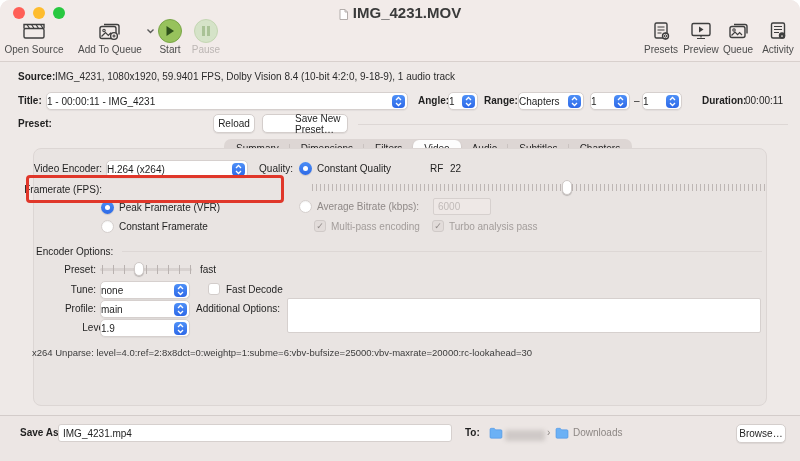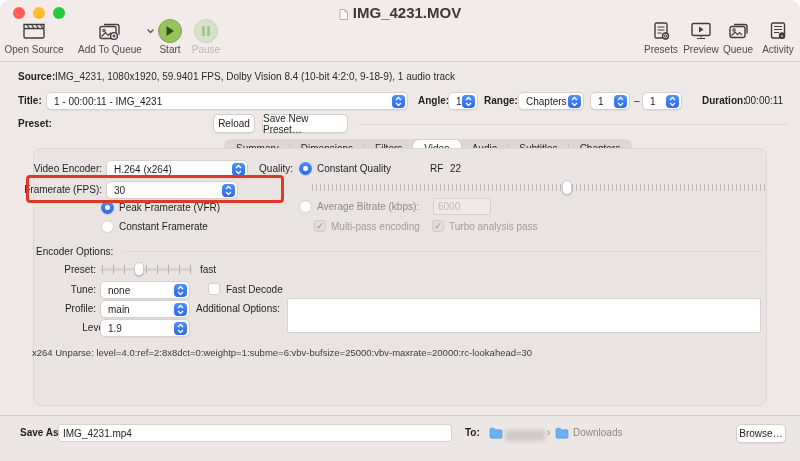--- a/index.html
+++ b/index.html
@@ -27,21 +27,21 @@
   .tb-btn.disabled { color:#bcb6b4; }
   .play-circle { width:24px; height:24px; border-radius:50%; background:#97c25c;
                  border:1px solid #7aa648; display:flex; align-items:center; justify-content:center; }
   .pause-circle { width:24px; height:24px; border-radius:50%; background:#d5e3c8;
                   border:1px solid #c4d6b3; display:flex; align-items:center; justify-content:center; }
 
   
   .dd { position:absolute; height:18px; background:#ffffff; border:1px solid #d6d0ce;
         border-radius:5px; box-shadow:0 1px 1px rgba(0,0,0,.05);
         display:flex; align-items:center; justify-content:space-between;
-        font-size:10px; padding-left:7px; color:#1f1f1f; }
+        font-size:10px; color:#1f1f1f; }
   .dd-step { width:13px; height:13px; margin-right:2px; border-radius:4px; flex:0 0 13px;
              background:linear-gradient(#4e90f7,#2d68e8);
              display:flex; align-items:center; justify-content:center; }
   .btn { position:absolute; height:19px; background:#ffffff; border:1px solid #d4cecc;
          border-radius:5px; box-shadow:0 1px 1px rgba(0,0,0,.07); font-size:10px;
          display:flex; align-items:center; justify-content:center; color:#1f1f1f; }
 
   
   .tabs { position:absolute; top:139px; left:224px; height:20px; background:#ddd6d4;
           border-radius:7px; display:flex; align-items:center; padding:1px; }
@@ -279,21 +279,21 @@
   <div class="dd" style="left:47px;top:115px;width:156px;margin-top:47px;">
     <span>Fast 1080p30</span>
     <span class="dd-step">
         <svg width="9" height="11" viewBox="0 0 9 11" fill="none" stroke="#fff" stroke-width="1.3">
           <path d="M2 4 L4.5 1.5 L7 4"></path>
           <path d="M2 7 L4.5 9.5 L7 7"></path>
         </svg>
       </span>
   </div>
   <div class="btn" style="left:213px;top:114px;width:42px;">Reload</div>
-  <div class="btn" style="left:262px;top:114px;width:86px;">Save New Preset…</div>
+  <div class="btn" style="left:262px;top:114px;width:86px;padding-left:32px;">Save New Preset…</div>
   <div class="sep-line" style="left:358px;top:124px;width:430px;"></div>
 
   <div class="tabs">
     <span class="seg">Summary</span>
     <span class="seg">Dimensions</span>
     <span class="seg">Filters</span>
     <span class="seg active">Video</span>
     <span class="seg">Audio</span>
     <span class="seg">Subtitles</span>
     <span class="seg">Chapters</span>
@@ -312,29 +312,20 @@
       </span>
   </div>
   <div class="flabel lh" style="left:243px;top:160px;width:50px;">Quality:</div>
   <div class="radio on" style="left:299px;top:162px;"></div>
   <div class="abs lh" style="left:317px;top:160px;">Constant Quality</div>
   <div class="abs lh" style="left:430px;top:160px;">RF</div>
   <div class="abs lh" style="left:450px;top:160px;">22</div>
 
   <div class="red-annot"></div>
   <div class="flabel lh" style="left:6px;top:181px;width:96px;">Framerate (FPS):</div>
-  <div class="dd" style="left:106px;top:181px;width:132px;">
-    <span>30</span>
-    <span class="dd-step">
-        <svg width="9" height="11" viewBox="0 0 9 11" fill="none" stroke="#fff" stroke-width="1.3">
-          <path d="M2 4 L4.5 1.5 L7 4"></path>
-          <path d="M2 7 L4.5 9.5 L7 7"></path>
-        </svg>
-      </span>
-  </div>
 
   <div class="tickslider" style="left:312px;top:180px;width:456px;">
     <div class="ticks"></div>
     <div class="thumb" id="rf-thumb" style="left: calc(56% - 5px);"></div>
   </div>
 
   <div class="radio on" style="left:101px;top:201px;"></div>
   <div class="abs lh" style="left:119px;top:199px;">Peak Framerate (VFR)</div>
   <div class="radio off" style="left:101px;top:220px;"></div>
   <div class="abs lh" style="left:119px;top:218px;">Constant Framerate</div>

